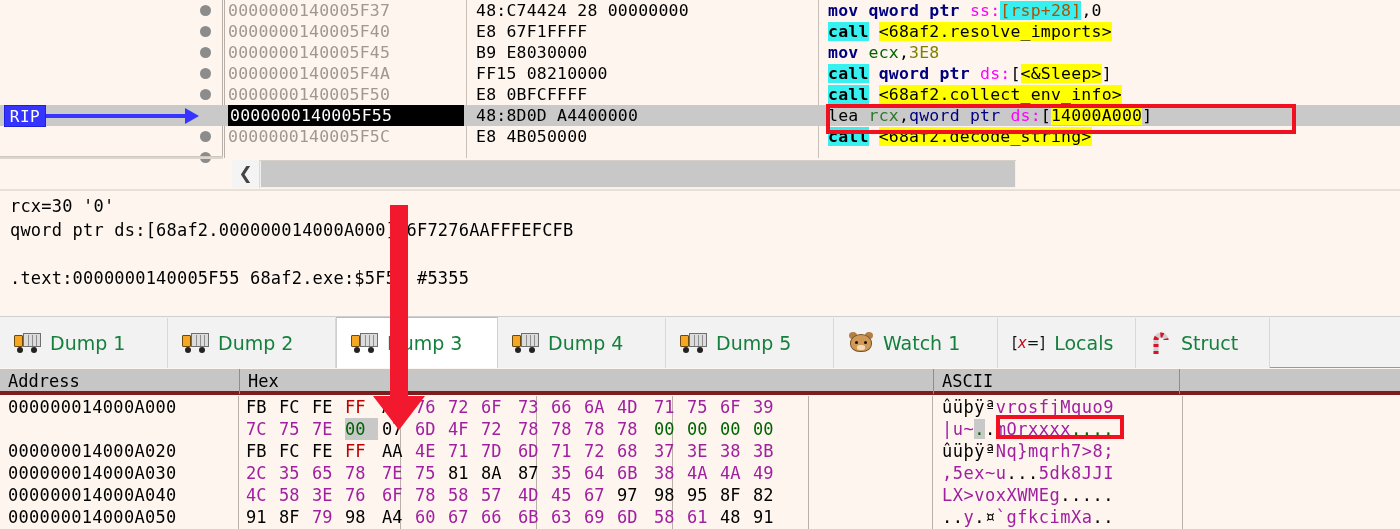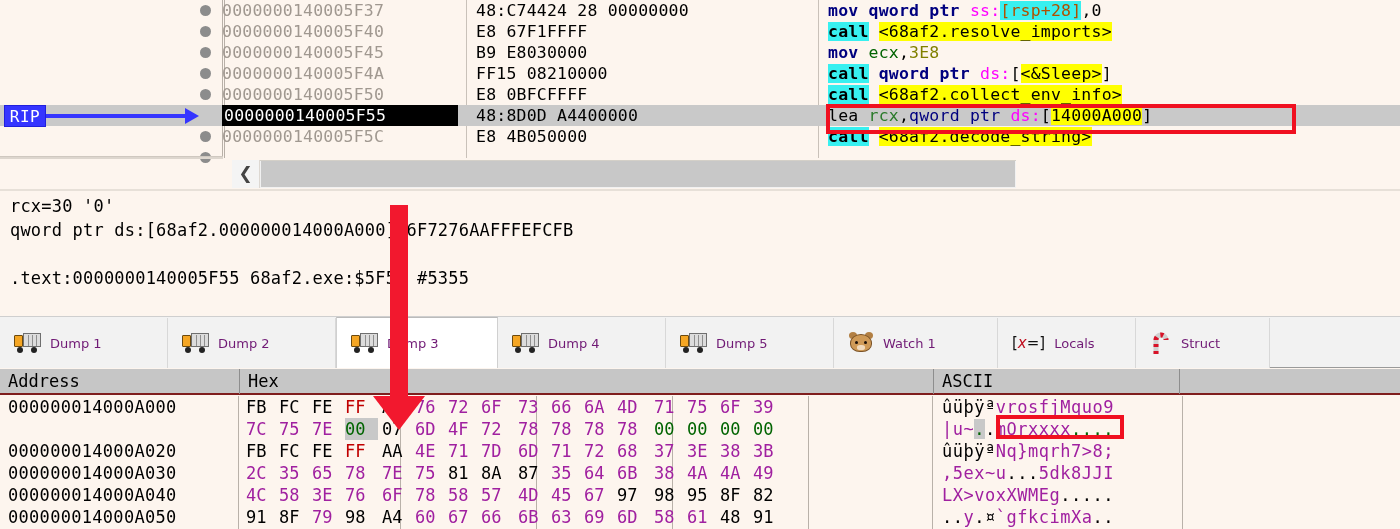--- a/index.html
+++ b/index.html
@@ -11,21 +11,21 @@
   #root{position:relative;width:1400px;height:529px;background:#fdf5ee;}
 
   
   .disasm{position:absolute;left:0;top:0;width:1400px;height:158px;background:#fdf5ee;}
   .disasm-gutter{position:absolute;left:196px;top:0;width:26px;height:158px;background:#fdf5ee;}
   .bp-dot{position:absolute;left:4px;width:11px;height:11px;border-radius:50%;background:#8c8c8c;}
   .gutter-sep{position:absolute;left:222px;top:0;width:3px;height:158px;
               border-left:1px solid #b8b0a8;border-right:1px solid #b8b0a8;background:#fdf5ee;}
 
   .drow{position:absolute;left:0;right:0;height:21px;line-height:21px;font-size:16.5px;white-space:nowrap;}
-  .c-addr{position:absolute;left:222px;width:236px;color:#a09890;letter-spacing:.2px;}
+  .c-addr{position:absolute;left:228px;width:236px;color:#a09890;letter-spacing:.2px;}
   .c-bytes{position:absolute;left:476px;color:#000;letter-spacing:.2px;}
   .c-disasm{position:absolute;left:828px;color:#000;letter-spacing:.2px;}
   .vsep{position:absolute;top:0;width:1px;height:158px;background:#c9c1b9;}
 
   .drow.sel .c-addr{background:#000;color:#fff;}
   .drow.sel{background:#c9c9c9;}
   .drow.sel .c-addr{display:inline-block;padding-left:2px;}
 
   
   .t-mn     {color:#00007f;font-weight:bold;}
@@ -66,21 +66,21 @@
   .info{position:absolute;left:0;top:192px;width:1159px;height:120px;background:#fdf5ee;}
   .info-line{position:absolute;left:10px;font-size:17px;color:#000;white-space:pre;letter-spacing:.2px;}
 
   
   .tabstrip{position:absolute;left:0;top:316px;width:1400px;height:52px;
             background:#f2f2f2;border-top:1px solid #cfcfcf;border-bottom:1px solid #9a9a9a;}
   .tab{position:absolute;top:1px;height:50px;background:#f2f2f2;border-right:1px solid #d8d8d8;
        display:flex;align-items:center;gap:9px;padding:0 14px;cursor:default;}
   .tab.active{background:#fff;border-top:1px solid #bbb;border-left:1px solid #d0d0d0;
               border-right:1px solid #d0d0d0;height:51px;top:0;}
-  .tab-label{font-family:"DejaVu Sans", sans-serif;font-size:13px;color:#701a75;}
+  .tab-label{font-family:"DejaVu Sans", sans-serif;font-size:19px;color:#15803d;}
 
   .ico-dump{position:relative;width:27px;height:20px;flex:0 0 27px;}
   .ico-dump .cab{position:absolute;left:0;top:2px;width:9px;height:12px;background:#f5a623;border:1px solid #6b4a10;border-radius:1px;}
   .ico-dump .box{position:absolute;left:9px;top:0;width:18px;height:14px;background:#dcdcdc;border:1px solid #6f6f6f;}
   .ico-dump .box i{position:absolute;top:1px;width:1px;height:11px;background:#8f8f8f;}
   .ico-dump .w1{position:absolute;left:3px;bottom:0;width:6px;height:6px;border-radius:50%;background:#222;}
   .ico-dump .w2{position:absolute;left:17px;bottom:0;width:6px;height:6px;border-radius:50%;background:#222;}
 
   .ico-watch{width:26px;height:22px;flex:0 0 26px;position:relative;}
   .ico-watch .head{position:absolute;left:2px;top:2px;width:22px;height:18px;background:#cf9a57;
@@ -92,21 +92,21 @@
   .ico-watch .ear2{position:absolute;left:17px;top:0px;width:8px;height:7px;border-radius:50%;background:#b27f43;}
 
   .ico-locals{font-family:"DejaVu Sans", sans-serif;font-size:15px;color:#111;flex:0 0 auto;}
   .ico-locals em{color:#c01020;font-style:italic;}
 
   .ico-struct{position:relative;width:22px;height:24px;flex:0 0 22px;}
   .ico-struct svg{position:absolute;left:0;top:0;}
 
   
   .dumphdr{position:absolute;left:0;top:369px;width:1400px;height:26px;background:#c6c6c6;
-           border-bottom:2px solid #7f1d1d;}
+           border-bottom:4px solid #7f1d1d;}
   .dh-cell{position:absolute;top:0;height:25px;line-height:25px;font-size:17px;color:#000;
            padding-left:8px;border-right:1px solid #8e8e8e;}
   .dumpbody{position:absolute;left:0;top:396px;width:1400px;height:171px;background:#fdf5ee;}
   .hrow{position:absolute;left:0;width:1400px;height:22px;line-height:22px;font-size:17px;white-space:nowrap;}
   .h-addr{position:absolute;left:8px;color:#000;letter-spacing:.3px;}
   .h-grp{position:absolute;top:0;}
   .hb{display:inline-block;width:33px;text-align:left;}
   .b-hi{color:#000;}
   .b-pr{color:#a020a0;}
   .b-ff{color:#c00000;}

